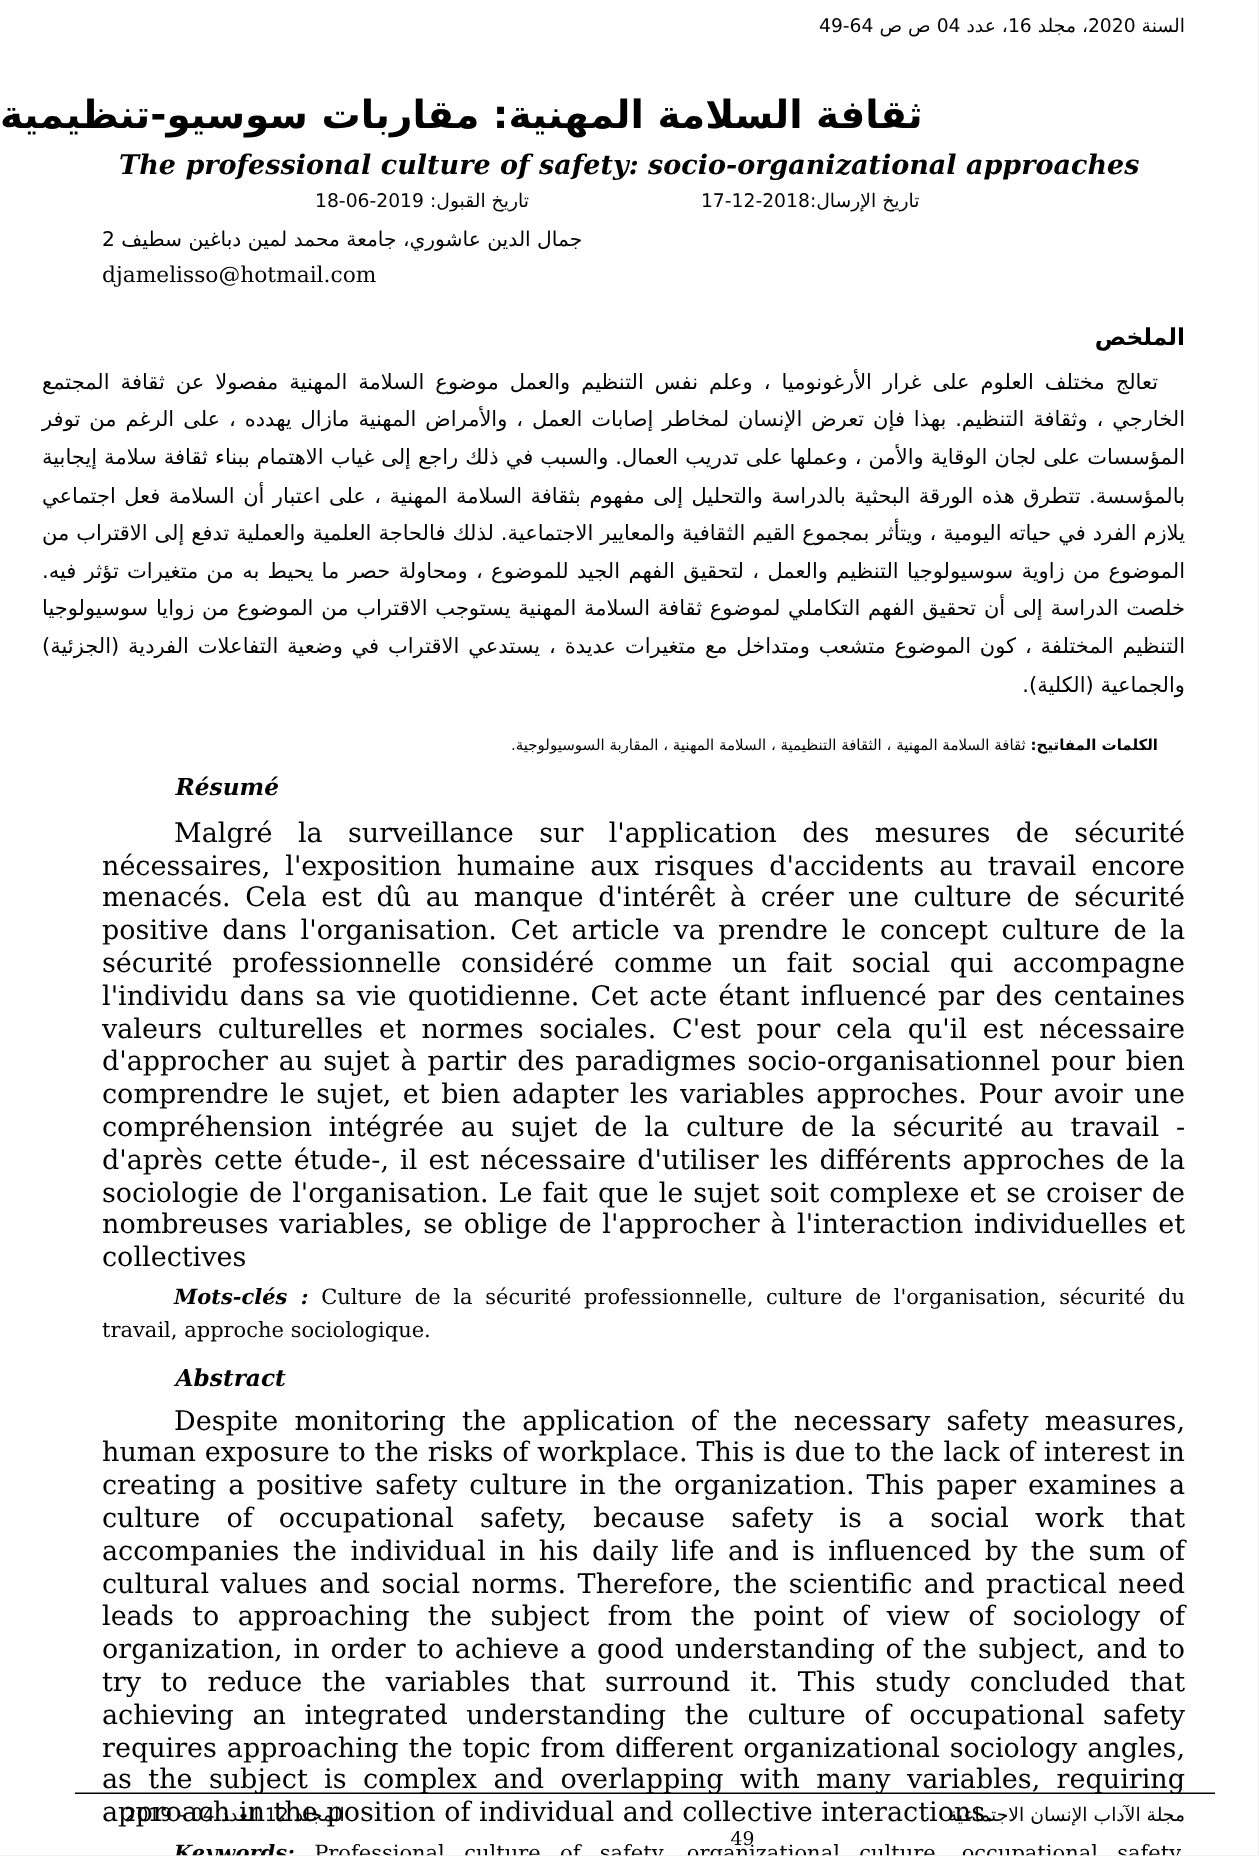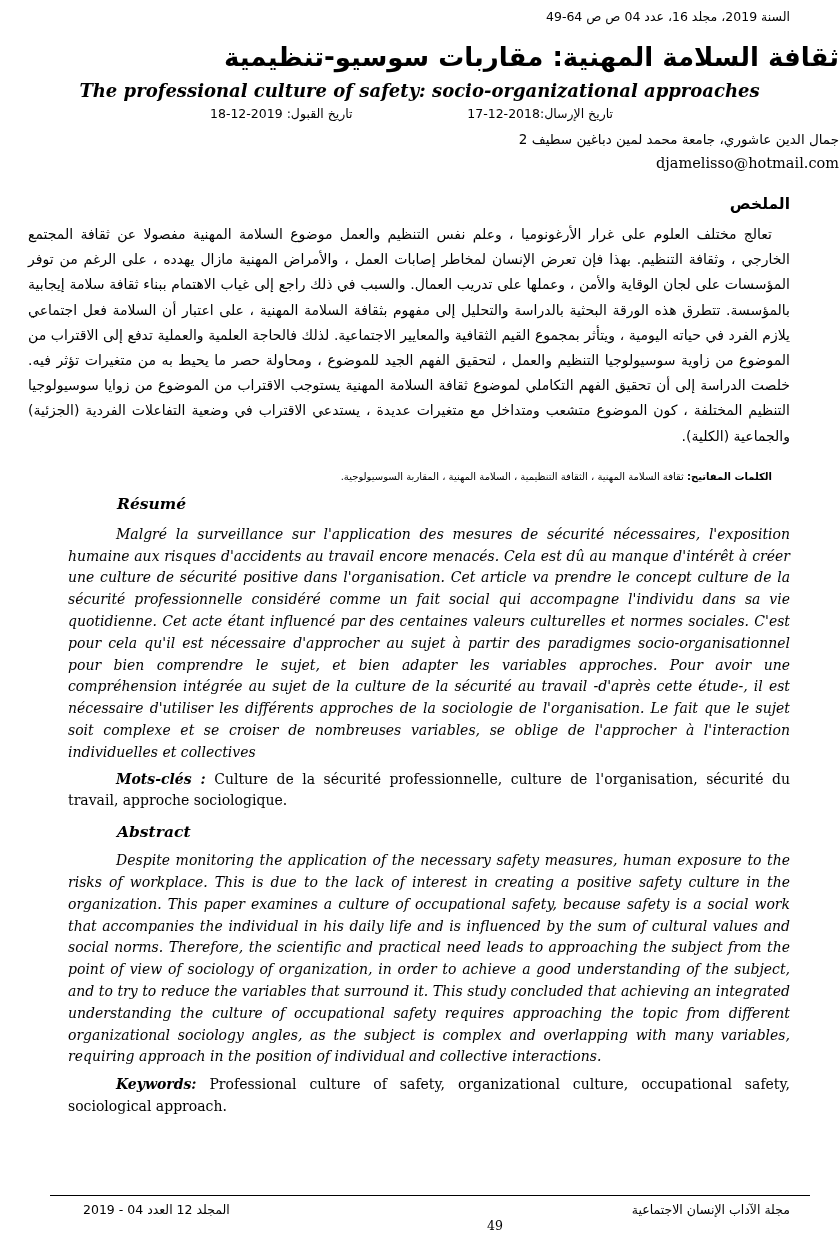--- a/index.html
+++ b/index.html
@@ -13,22 +13,22 @@
     font-family:"DejaVu Sans", sans-serif;
     overflow:hidden;
   }
   .hdr-note {
     padding:9px 49px 0 0;
     text-align:right;
     font-size:12.5px;
     line-height:16px;
   }
   .title-ar {
-    margin-top:12px;
-    text-align:right;
+    margin-top:32px;
+    text-align:left;
     font-size:26px;
     font-weight:bold;
     line-height:40px;
   }
   .title-en {
     margin-top:2px;
     text-align:center;
     font-family:"DejaVu Serif", serif;
     font-style:italic;
     font-weight:bold;
@@ -37,21 +37,21 @@
   }
   .dates {
     margin-top:3px;
     display:flex;
     justify-content:space-between;
     padding-left:210px;
     padding-right:226px;
     font-size:12.5px;
     line-height:18px;
   }
-  .author-block { margin:6px 0 0 68px; text-align:right; }
+  .author-block { margin:6px 0 0 68px; text-align:left; }
   .author-line { font-size:13.5px; line-height:17px; display:inline-block; }
   .email-line {
     margin-top:6px;
     font-family:"DejaVu Serif", serif;
     font-size:14.5px;
     line-height:18px;
   }
   .ar-abstract-heading {
     margin:22px 49px 0 0;
     text-align:right;
@@ -80,23 +80,22 @@
     margin:5px 0 0 117px;
     font-family:"DejaVu Serif", serif;
     font-style:italic;
     font-weight:bold;
     font-size:15.5px;
     line-height:20px;
   }
   .latin-body {
     margin:22px 49px 0 68px;
     font-family:"DejaVu Serif", serif;
-    font-style:italic;
     text-align:justify;
-    font-size:14px;
+    font-size:18px;
     line-height:21.8px;
     text-indent:48px;
   }
   .latin-keywords {
     margin:5px 49px 0 68px;
     font-family:"DejaVu Serif", serif;
     font-style:normal;
     text-align:justify;
     font-size:14px;
     line-height:21.8px;
@@ -120,28 +119,28 @@
   }
   .footer-left  { position:absolute; left:83px;  top:0; }
   .footer-page  { position:absolute; left:487px; top:16px; font-family:"DejaVu Serif", serif; }
   .footer-right { position:absolute; right:49px; top:0; }
 </style>
 </head>
 <body>
 
 <div class="page">
 
-  <div class="hdr-note" dir="rtl">السنة 2019، مجلد 16، عدد 04 ص ص 64-49</div>
+  <div class="hdr-note" dir="rtl">السنة 2020، مجلد 16، عدد 04 ص ص 64-49</div>
 
   <h1 class="title-ar" dir="rtl">ثقافة السلامة المهنية: مقاربات سوسيو-تنظيمية</h1>
 
   <h2 class="title-en">The professional culture of safety: socio-organizational approaches</h2>
 
   <div class="dates">
-    <span dir="rtl">تاريخ القبول: 2019-12-18</span>
+    <span dir="rtl">تاريخ القبول: 2019-06-18</span>
     <span dir="rtl">تاريخ الإرسال:2018-12-17</span>
   </div>
 
   <div class="author-block">
     <span class="author-line" dir="rtl">جمال الدين عاشوري، جامعة محمد لمين دباغين سطيف 2</span>
     <div class="email-line">djamelisso@hotmail.com</div>
   </div>
 
   <div class="ar-abstract-heading" dir="rtl">الملخص</div>
 

